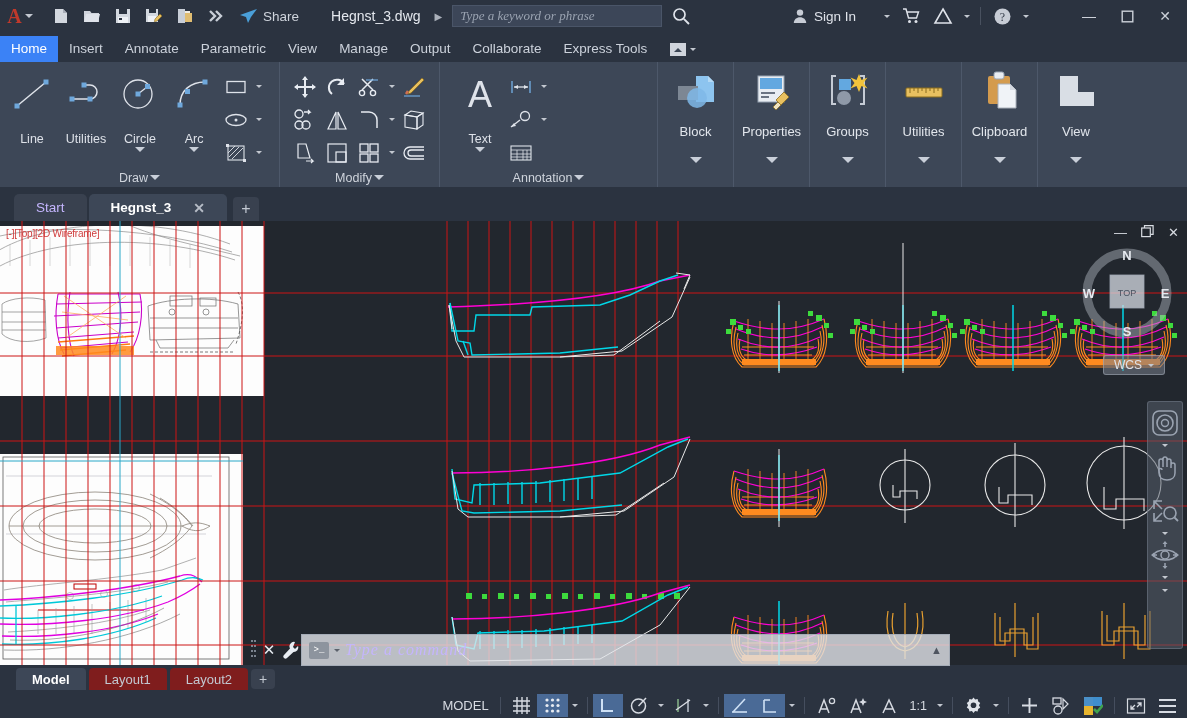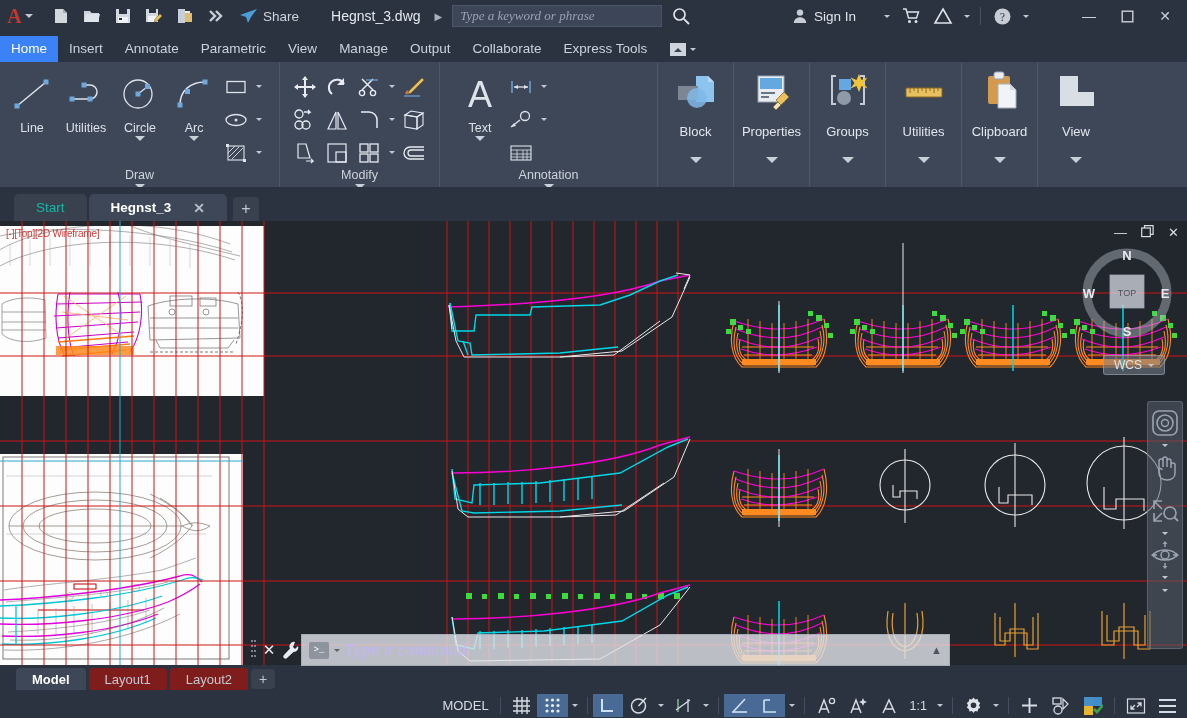--- a/index.html
+++ b/index.html
@@ -51,45 +51,45 @@
   .minbtn .sq i { width:0;height:0;border-left:4px solid transparent;border-right:4px solid transparent;border-bottom:4px solid #3a4454; }
 
   
   .ribbon {
     position: absolute; left: 0; top: 62px; width: 1187px; height: 125px;
     background: #3d4757; display: flex; align-items: stretch;
   }
   .panel { position: relative; display: flex; flex-direction: column; border-right: 1px solid #4d586a; }
   .panel-body { flex: 1; display: flex; align-items: flex-start; padding: 6px 5px 0 5px; }
   .panel-title { height: 22px; display: flex; align-items: center; justify-content: center; gap: 2px;
-    font-size: 12.5px; color: #cfd4dc; flex-direction: column; }
+    font-size: 12.5px; color: #cfd4dc; }
   .big-btn { width: 54px; display: flex; flex-direction: column; align-items: center; padding-top: 4px; cursor: default; }
   .big-btn .glyph { height: 44px; display: flex; align-items: center; justify-content: center; }
-  .big-btn .lbl { font-size: 12.5px; color: #dde1e8; margin-top: 5px; }
+  .big-btn .lbl { font-size: 12.5px; color: #dde1e8; margin-top: 16px; }
   .big-btn .dd { margin-top: 1px; }
   .small-col { display: flex; flex-direction: column; gap: 2px; padding-top: 3px; }
   .small-row { display: flex; align-items: center; gap: 2px; height: 31px; }
   .sbtn { width: 30px; height: 29px; display: flex; align-items: center; justify-content: center; cursor: default; }
   .ddcar { width: 11px; display:flex; align-items:center; justify-content:center; }
 
   
   .vpanel { width: 76px; display: flex; flex-direction: column; align-items: center; border-right: 1px solid #4d586a; }
   .vpanel .vicon { height: 58px; display: flex; align-items: flex-end; justify-content: center; padding-bottom: 2px; }
   .vpanel .vlbl { font-size: 13px; color: #e2e6ec; margin-top: 4px; }
   .vpanel .vdd { margin-top: auto; padding-bottom: 6px; }
   .tri-down { width:0;height:0;border-left:5px solid transparent;border-right:5px solid transparent;border-top:5px solid #c9cfd9; }
   .tri-down.big { border-left-width:6px;border-right-width:6px;border-top-width:6px; }
 
   
   .filetabs {
     position: absolute; left: 0; top: 187px; width: 1187px; height: 34px;
     background: #2b3340; display: flex; align-items: flex-end; padding-left: 14px;
   }
   .ftab { height: 27px; padding: 0 22px; display: flex; align-items: center; font-size: 13.5px;
-    color: #14b8a6; background: #39414f; border-radius: 5px 5px 0 0; margin-right: 2px; cursor: default; }
+    color: #c4b5fd; background: #39414f; border-radius: 5px 5px 0 0; margin-right: 2px; cursor: default; }
   .ftab.active { background: #3d4757; color: #ffffff; font-weight: bold; }
   .ftab .x { margin-left: 22px; color: #b6bcc6; font-size: 14px; }
   .ftab-plus { width: 26px; height: 24px; display:flex; align-items:center; justify-content:center;
     background: #39414f; border-radius: 4px 4px 0 0; color:#c3c9d2; font-size:16px; margin-left:4px; }
 
   
   .canvas {
     position: absolute; left: 0; top: 221px; width: 1187px; height: 444px;
     background: #22272e; overflow: hidden;
   }

